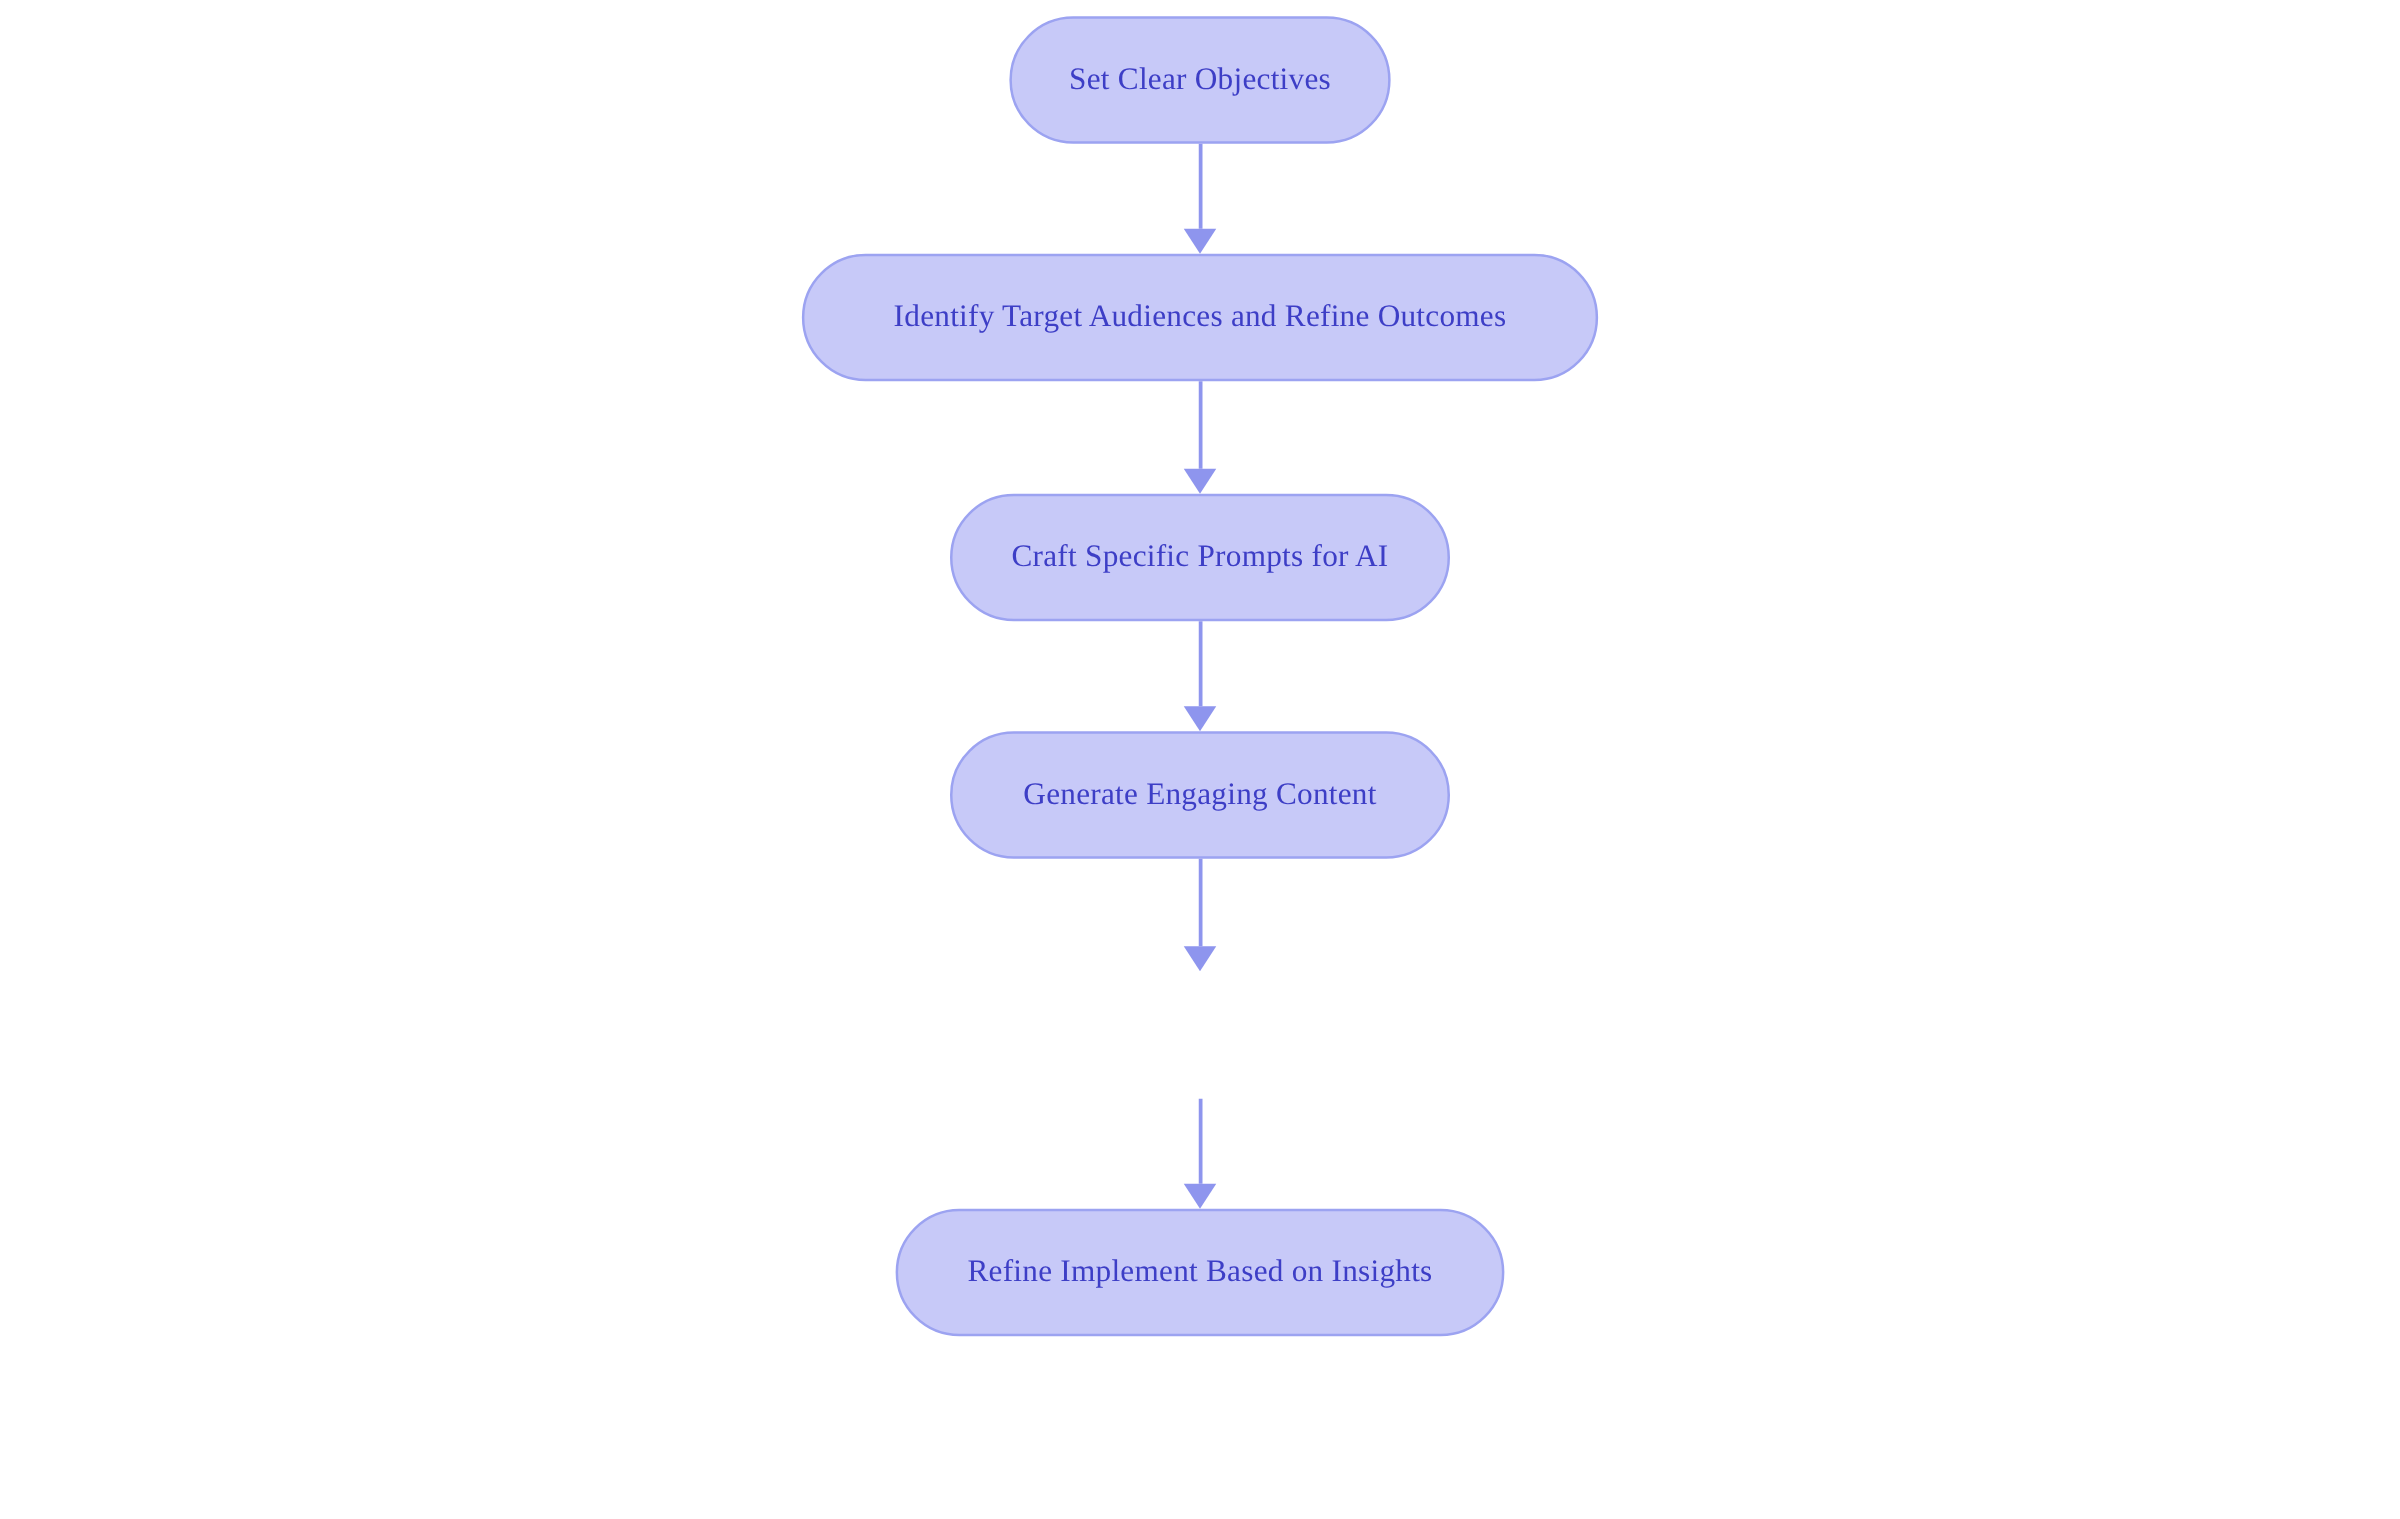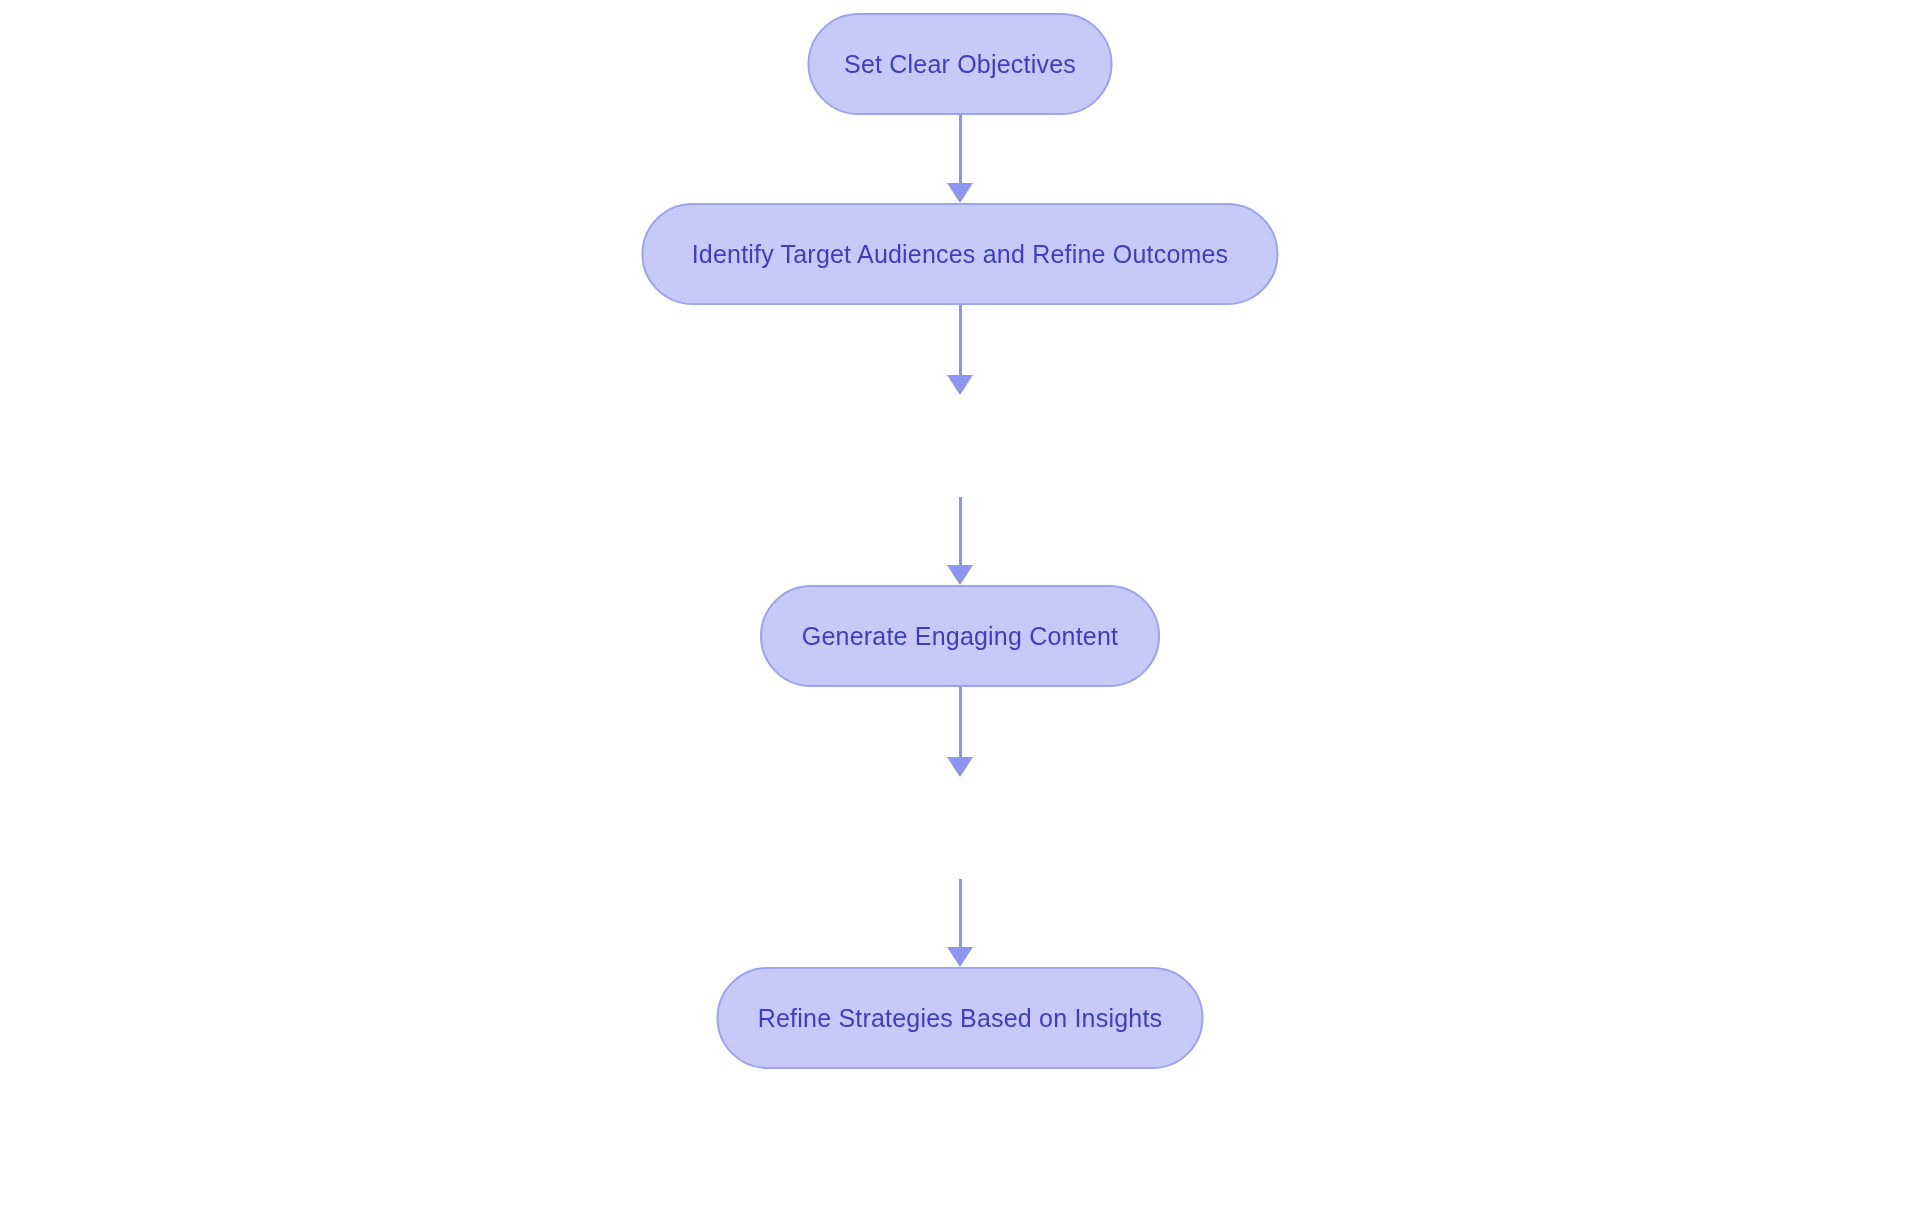--- a/index.html
+++ b/index.html
@@ -10,21 +10,21 @@
     --arrow: #8e95ee;
     --signature-ink: #111111;
   }
   * { margin: 0; padding: 0; box-sizing: border-box; }
   html, body { background: var(--background); }
   .stage {
     position: relative;
     width: 1668px;
     height: 1215px;
     background: var(--background);
-    font-family: Liberation Sans, sans-serif;
+    font-family: Liberation Serif, serif;
     overflow: hidden;
   }
   .node {
     position: absolute;
     left: 960px;
     transform: translateX(-50%);
     height: 102px;
     border-radius: 51px;
     background: var(--node-fill);
     border: 2px solid var(--node-border);
@@ -99,20 +99,23 @@
 
   <div class="node n2">
     <span>Identify Target Audiences and Refine Outcomes</span>
   </div>
 
   <div class="arrow a2">
     <div class="shaft"></div>
     <div class="head"></div>
   </div>
 
+  <div class="node n3">
+    <span>Craft Specific Prompts for AI</span>
+  </div>
 
   <div class="arrow a3">
     <div class="shaft"></div>
     <div class="head"></div>
   </div>
 
   <div class="node n4">
     <span>Generate Engaging Content</span>
   </div>
 
@@ -121,21 +124,21 @@
     <div class="head"></div>
   </div>
 
 
   <div class="arrow a5">
     <div class="shaft"></div>
     <div class="head"></div>
   </div>
 
   <div class="node n6">
-    <span>Refine Strategies Based on Insights</span>
+    <span>Refine Implement Based on Insights</span>
   </div>
 
   <div class="signature">
     <svg viewBox="0 0 90 90">
       <path d="M8,74 C0,84 -1,72 9,62 C22,49 34,42 38,32 C41,24 33,22 31,30 C29,40 38,48 50,46 C58,44 62,36 64,25 C66,13 58,8 54,17 C50,28 58,42 68,42 C76,42 80,34 81,24 C83,12 74,8 71,17 C68,28 76,40 84,38 C89,36 88,46 80,52 C70,60 58,58 54,50"></path>
       <path d="M40,12 L45,21"></path>
     </svg>
   </div>
 
 </div>

